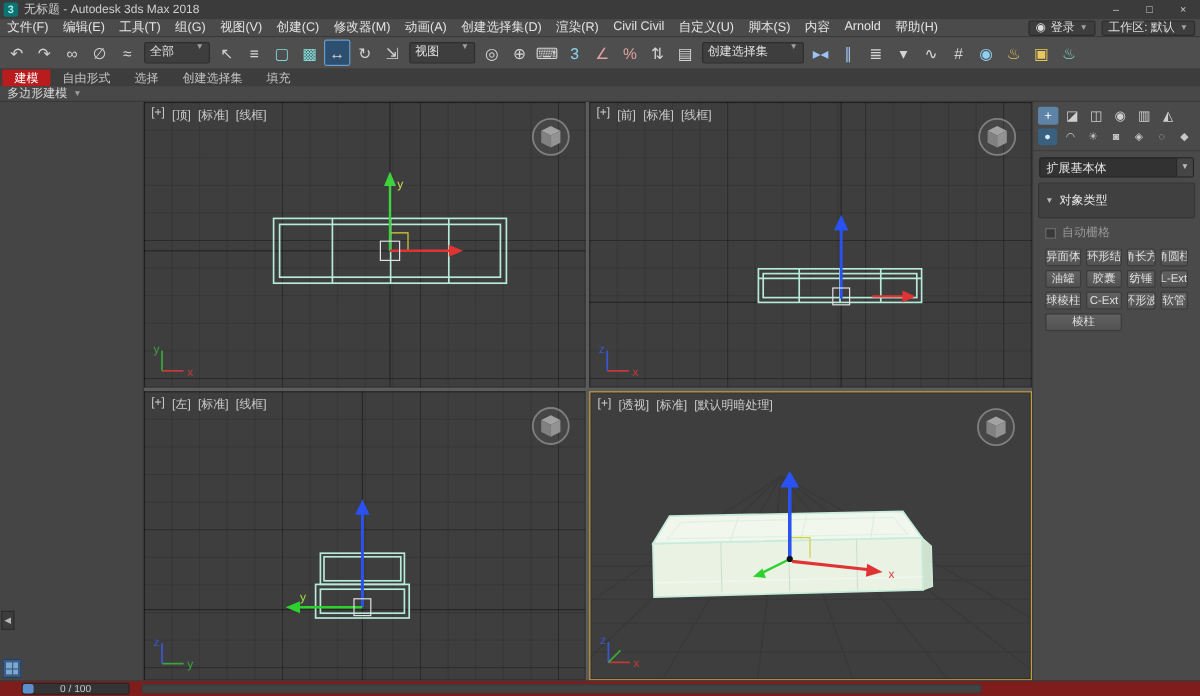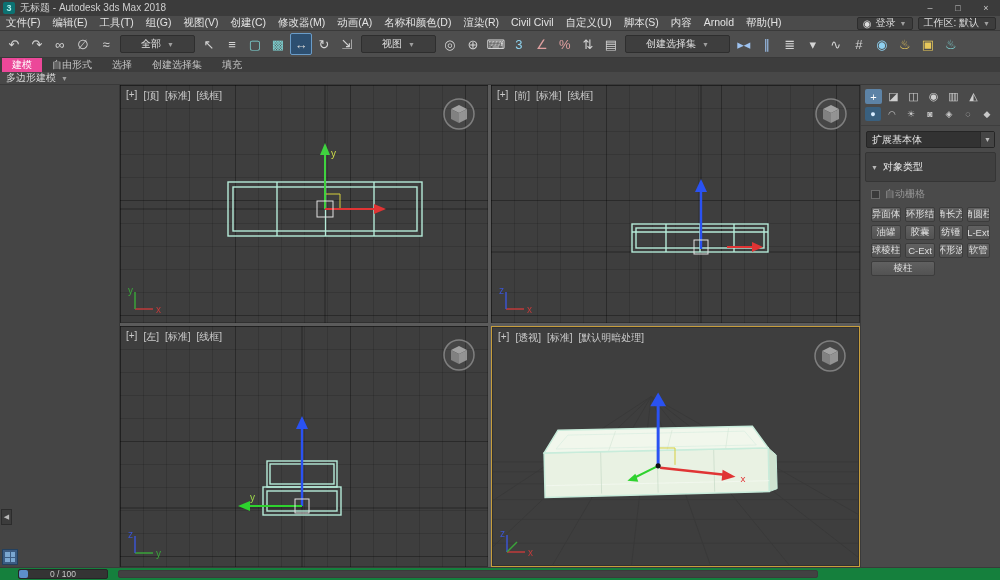--- a/index.html
+++ b/index.html
@@ -23,27 +23,27 @@
   .mini-drop { height:13px; background:#3d3d3d; border:1px solid #2d2d2d; border-radius:2px;
     display:flex; align-items:center; gap:4px; padding:0 5px; font-size:10px; color:#ddd; }
   .mini-drop .caret { font-size:7px; color:#9f9f9f; }
   
   .toolbar { position:absolute; top:31px; left:0; width:100%; height:27px; background:#4e4e4e;
     border-bottom:1px solid #393939; display:flex; align-items:center; padding:0 3px; gap:1px; }
   .tb-btn { width:22px; height:22px; border-radius:2px; display:flex; align-items:center;
     justify-content:center; font-size:13px; color:#d4d4d4; flex:0 0 auto; }
   .tb-btn.active { background:#2d4f70; border:1px solid #6a9cc8; }
   .tb-drop { height:18px; background:#3e3e3e; border:1px solid #2e2e2e; border-radius:2px;
-    display:flex; align-items:center; gap:6px; padding:0 20px; margin:0 2px; font-size:10px; color:#e0e0e0; flex:0 0 auto; }
+    display:flex; align-items:flex-start; gap:18px; padding:0 4px; margin:0 2px; font-size:10px; color:#e0e0e0; flex:0 0 auto; }
   .tb-drop .caret { font-size:7px; color:#9f9f9f; }
   
   .ribbon-tabs { position:absolute; top:58px; left:0; width:100%; height:14px; background:#3d3d3d;
     display:flex; align-items:stretch; font-size:10px; padding-left:2px; }
   .rtab { padding:0 10px; display:flex; align-items:center; color:#c4c4c4; }
-  .rtab.active { background:#ec4899; color:#fff; }
+  .rtab.active { background:#b91c1c; color:#fff; }
   .ribbon-body { position:absolute; top:72px; left:0; width:100%; height:13px; background:#484848;
     border-bottom:1px solid #393939; display:flex; align-items:center; gap:5px; padding-left:6px;
     font-size:10px; color:#d8d8d8; }
   .ribbon-body .caret { font-size:7px; color:#9f9f9f; }
   
   .workarea { position:absolute; top:85px; left:0; width:1000px; height:482px; background:#4a4a4a; }
   .left-strip { position:absolute; left:0; top:0; width:120px; height:100%; background:#454545;
     border-right:1px solid #383838; }
   .collapse-btn { position:absolute; left:1px; bottom:42px; width:11px; height:16px; background:#3c3c3c;
     border:1px solid #2c2c2c; color:#b8b8b8; font-size:7px; display:flex; align-items:center; justify-content:center; }
@@ -97,21 +97,21 @@
   .checkbox { width:9px; height:9px; background:#3a3a3a; border:1px solid #6b6b6b; }
   .obj-grid { display:grid; grid-template-columns:1fr 1fr 1fr 1fr; gap:3px 4px; padding:4px 6px 5px; }
   .obj-btn { height:15px; background:linear-gradient(#616161,#525252); border:1px solid #3c3c3c;
     border-radius:2px; display:flex; align-items:center; justify-content:center; font-size:9.5px;
     color:#dedede; white-space:nowrap; overflow:hidden; }
   .obj-btn:last-child { grid-column:1 / 3; width:64px; justify-self:center; }
   .name-row { display:flex; gap:5px; align-items:center; padding:5px 6px; }
   .name-input { flex:1; height:16px; background:#282828; border:1px solid #1b1b1b; color:#e4e4e4;
     font-size:9.5px; padding:0 4px; font-family:"Liberation Sans", sans-serif; }
   
-  .statusbar { position:absolute; bottom:0; left:0; width:100%; height:13px; background:#15803d;
+  .statusbar { position:absolute; bottom:0; left:0; width:100%; height:13px; background:#7f1d1d;
     border-top:1px solid #3a3a3a; display:flex; align-items:center; }
   .frame-track { position:relative; margin-left:18px; width:90px; height:10px; background:#343434;
     border:1px solid #262626; border-radius:2px; display:flex; align-items:center; justify-content:center;
     font-size:8.5px; color:#c8c8c8; }
   .frame-handle { position:absolute; left:0; top:0; width:9px; height:100%; background:#5d8fcb; border-radius:2px; }
   .track-strip { width:700px; height:8px; margin-left:10px; background:#424242; border:1px solid #3b3b3b; border-radius:2px; }
 </style>
 </head>
 <body>
 
@@ -128,21 +128,21 @@
 <div class="menubar">
   <div id="menu-items" style="display:flex;">
       <div class="menu-item">文件(F)</div>
       <div class="menu-item">编辑(E)</div>
       <div class="menu-item">工具(T)</div>
       <div class="menu-item">组(G)</div>
       <div class="menu-item">视图(V)</div>
       <div class="menu-item">创建(C)</div>
       <div class="menu-item">修改器(M)</div>
       <div class="menu-item">动画(A)</div>
-      <div class="menu-item">名称和颜色(D)</div>
+      <div class="menu-item">创建选择集(D)</div>
       <div class="menu-item">渲染(R)</div>
       <div class="menu-item">Civil Civil</div>
       <div class="menu-item">自定义(U)</div>
       <div class="menu-item">脚本(S)</div>
       <div class="menu-item">内容</div>
       <div class="menu-item">Arnold</div>
       <div class="menu-item">帮助(H)</div>
     </div>
   <div class="menu-right">
     <div class="mini-drop">

